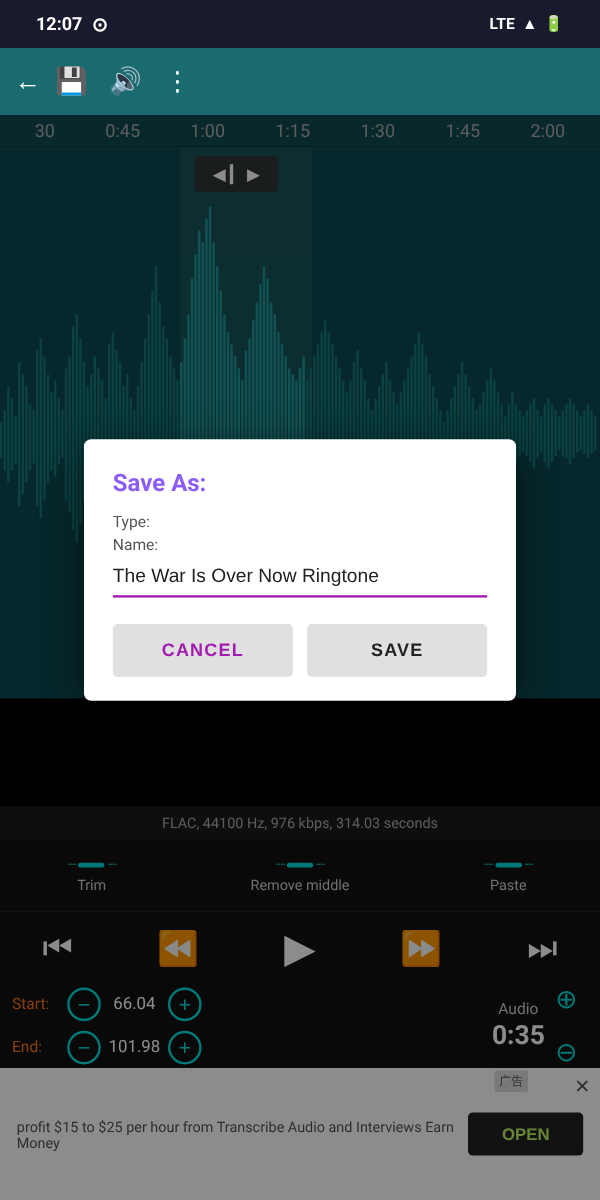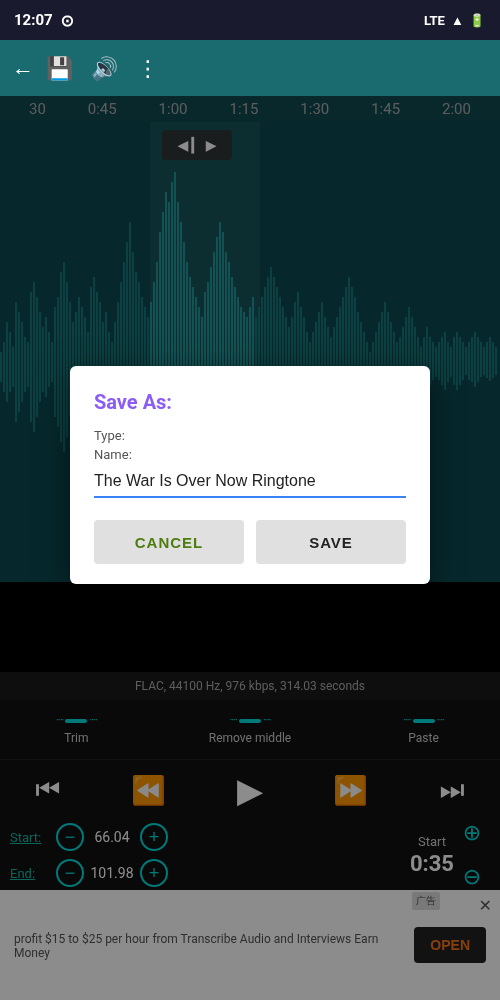--- a/index.html
+++ b/index.html
@@ -13,21 +13,21 @@
     }
 
     
     .status-bar {
       width: 100%;
       height: 40px;
       background: #1a1a2e;
       display: flex;
       align-items: center;
       justify-content: space-between;
-      padding: 0 14px;
+      padding: 0 30px;
       color: #fff;
       font-size: 15px;
       font-weight: bold;
       position: relative;
       z-index: 10;
     }
     .status-left { display: flex; align-items: center; gap: 8px; }
     .status-right { display: flex; align-items: center; gap: 6px; font-size: 13px; }
 
     
@@ -149,21 +149,21 @@
       color: #555;
     }
     .dialog-name-label {
       font-size: 13px;
       color: #555;
       margin-bottom: 6px;
     }
     .dialog-input {
       width: 100%;
       border: none;
-      border-bottom: 2px solid #3b82f6;
+      border-bottom: 2px solid #a21caf;
       font-size: 16px;
       color: #222;
       padding: 4px 0 6px 0;
       outline: none;
       margin-bottom: 22px;
       background: transparent;
     }
     .dialog-buttons {
       display: flex;
       justify-content: space-between;
@@ -172,21 +172,21 @@
     .dialog-btn {
       flex: 1;
       height: 44px;
       border: none;
       border-radius: 4px;
       font-size: 15px;
       font-weight: bold;
       cursor: pointer;
       letter-spacing: 1px;
       background: #e0e0e0;
-      color: #4d7c0f;
+      color: #a21caf;
     }
     .dialog-btn.save {
       background: #e0e0e0;
       color: #222;
     }
 
     
     .info-bar {
       width: 100%;
       height: 28px;
@@ -256,23 +256,22 @@
       flex-direction: column;
       gap: 8px;
     }
     .param-item {
       display: flex;
       align-items: center;
       gap: 6px;
     }
     .param-label {
       font-size: 13px;
-      color: #14b8a6;
+      color: #f97316;
       width: 40px;
-      text-decoration: underline;
     }
     .param-minus {
       width: 28px;
       height: 28px;
       border-radius: 50%;
       border: 2px solid #0dd;
       background: transparent;
       color: #0dd;
       font-size: 18px;
       display: flex;
@@ -376,24 +375,24 @@
       font-weight: bold;
       color: #111;
     }
     .ad-sub {
       font-size: 12px;
       color: #555;
       margin-top: 2px;
     }
     .ad-open-btn {
       background: #222;
-      color: #f97316;
+      color: #bef264;
       border: none;
       border-radius: 4px;
-      padding: 10px 16px;
+      padding: 10px 28px;
       font-size: 14px;
       font-weight: bold;
       cursor: pointer;
       white-space: nowrap;
     }
   </style>
 </head>
 <body>
 
 <div class="status-bar">
@@ -677,21 +676,21 @@
       </div>
       <div class="param-item">
         <span class="param-label">End:</span>
         <button class="param-minus">−</button>
         <span class="param-value">101.98</span>
         <button class="param-plus">+</button>
       </div>
     </div>
 
     <div class="length-group">
-      <span class="length-label">Start</span>
+      <span class="length-label">Audio</span>
       <span class="length-value">0:35</span>
     </div>
 
     <div class="zoom-controls">
       <button class="zoom-btn" style="font-size:22px; border:none; background:transparent; color:#0dd; cursor:pointer;">⊕</button>
       <button class="zoom-btn" style="font-size:22px; border:none; background:transparent; color:#0dd; cursor:pointer;">⊖</button>
     </div>
   </div>
 
 </div>

